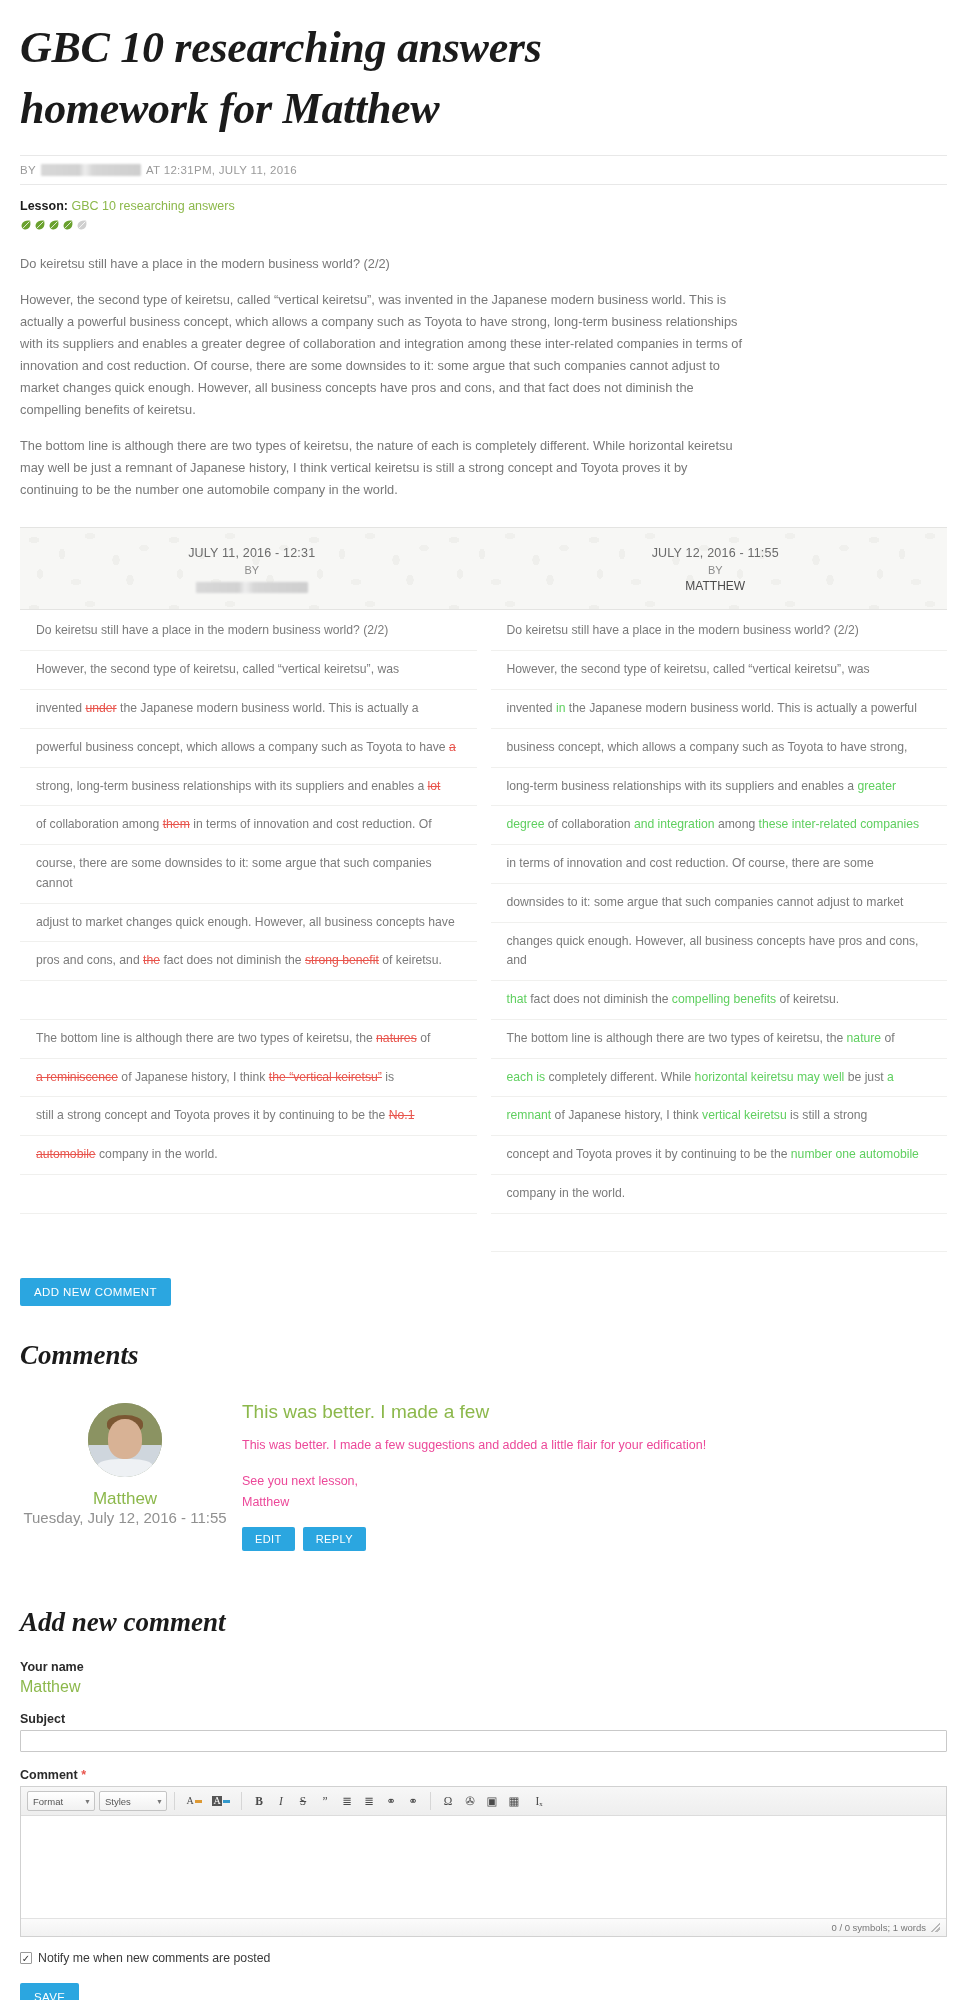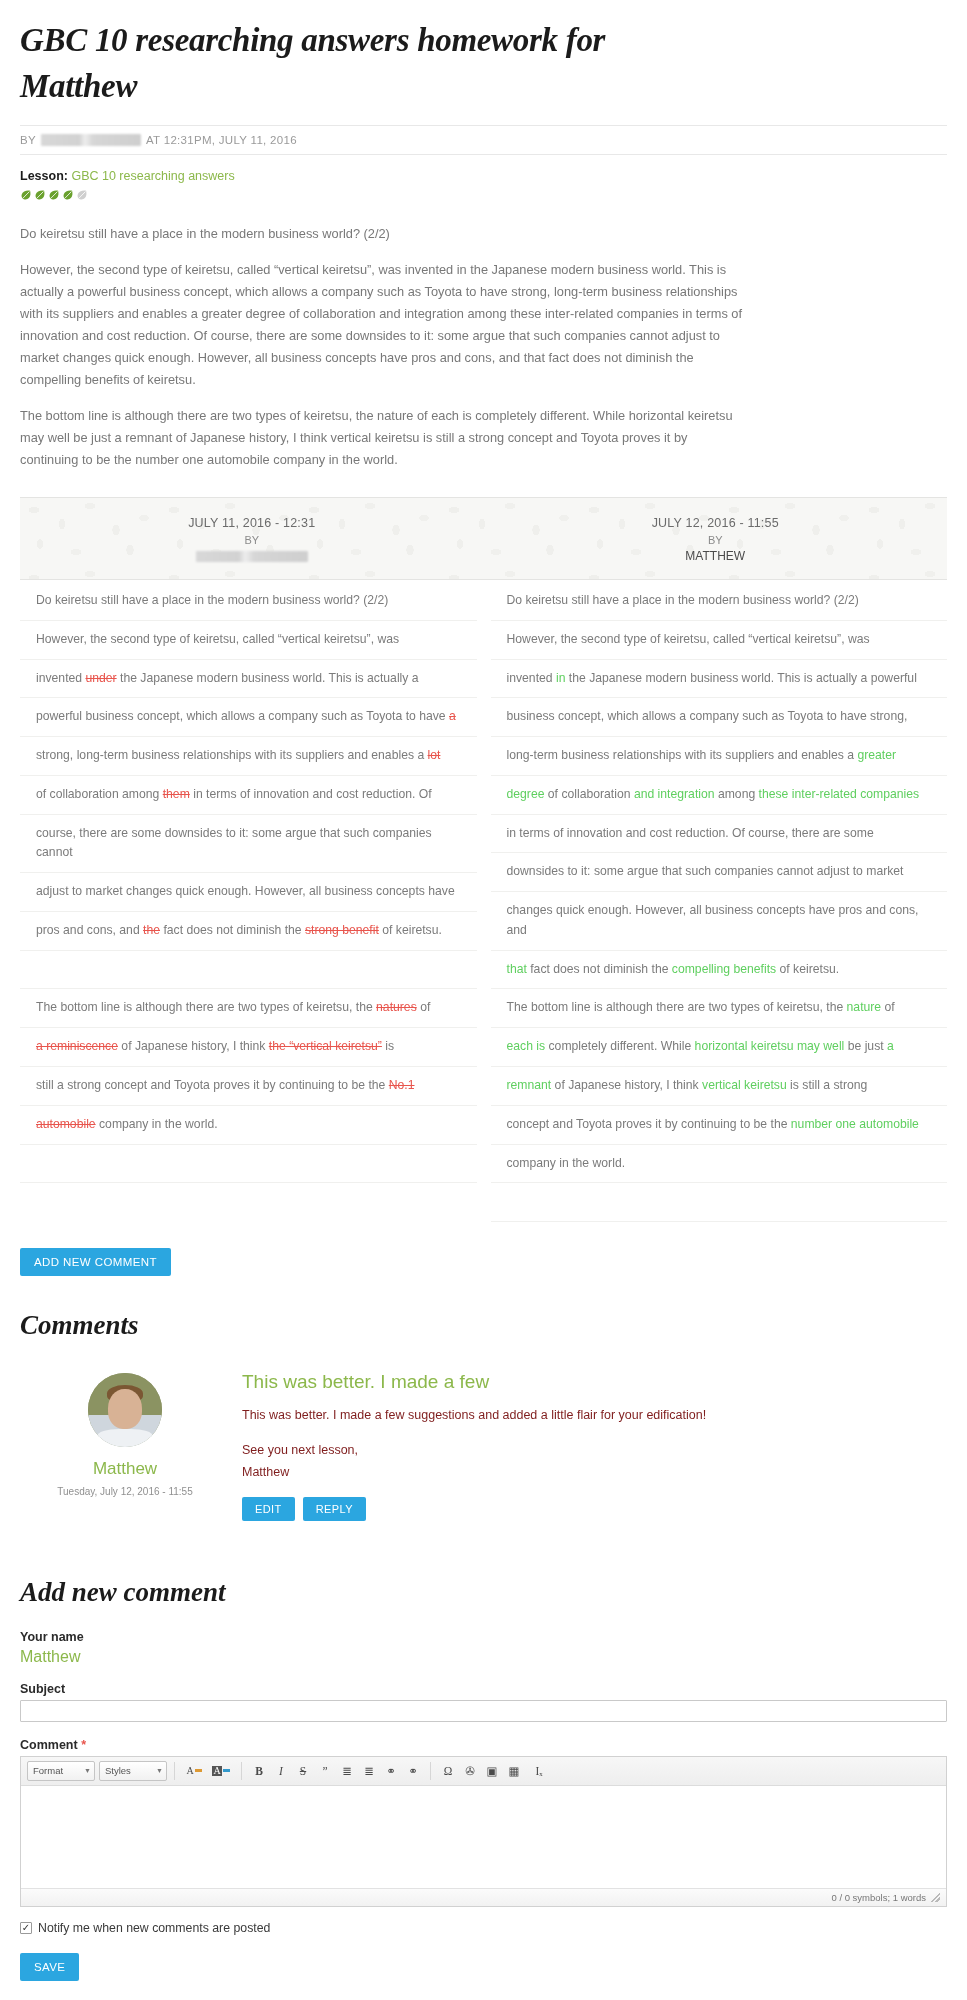--- a/index.html
+++ b/index.html
@@ -12,21 +12,21 @@
     font-size: 13px;
     -webkit-font-smoothing: antialiased;
   }
   .page { width: 967px; padding: 14px 20px 24px 20px; }
 
   
   h1.title {
     font-family: "Liberation Serif", serif;
     font-style: italic;
     font-weight: bold;
-    font-size: 33px;
+    font-size: 44px;
     line-height: 1.38;
     color: #1b1b1b;
     margin: 4px 0 16px 0;
     letter-spacing: -0.3px;
     max-width: 660px;
   }
   .byline {
     border-top: 1px solid #e8e8e8;
     border-bottom: 1px solid #e8e8e8;
     padding: 8px 0 8px 0;
@@ -146,24 +146,24 @@
   .avatar .hair {
     position:absolute; left:50%; top:12px; transform:translateX(-50%);
     width:36px; height:17px; border-radius:50% 50% 35% 35%;
     background:#7b5733;
   }
   .avatar .shirt {
     position:absolute; left:50%; bottom:0; transform:translateX(-50%);
     width:56px; height:18px; border-radius:40% 40% 0 0; background:#eef1f4;
   }
   .cm-name { color:#8cb84b; font-size:17px; margin-top:12px; }
-  .cm-date { color:#909090; font-size:10px; margin-top:7px; }
+  .cm-date { color:#909090; font-size:15px; }
   .comment-body { flex:1; padding-left: 12px; padding-top: 4px; }
   .cm-title { color:#8cb84b; font-size:19px; margin:0 0 12px 0; font-weight:normal; }
-  .cm-text { font-size:12.5px; line-height:1.7; color:#7f1d1d; margin:0 0 14px 0; }
+  .cm-text { font-size:12.5px; line-height:1.7; color:#ec4899; margin:0 0 14px 0; }
   .cm-actions { display:flex; gap:8px; margin-top:12px; }
 
   
   h2.formtitle {
     font-family: "Liberation Serif", serif;
     font-style: italic; font-weight: bold;
     font-size: 27px; color:#1b1b1b;
     margin: 56px 0 22px 0;
   }
   .field-label { font-size:12.5px; font-weight:bold; color:#2b2b2b; margin-bottom:4px; }

